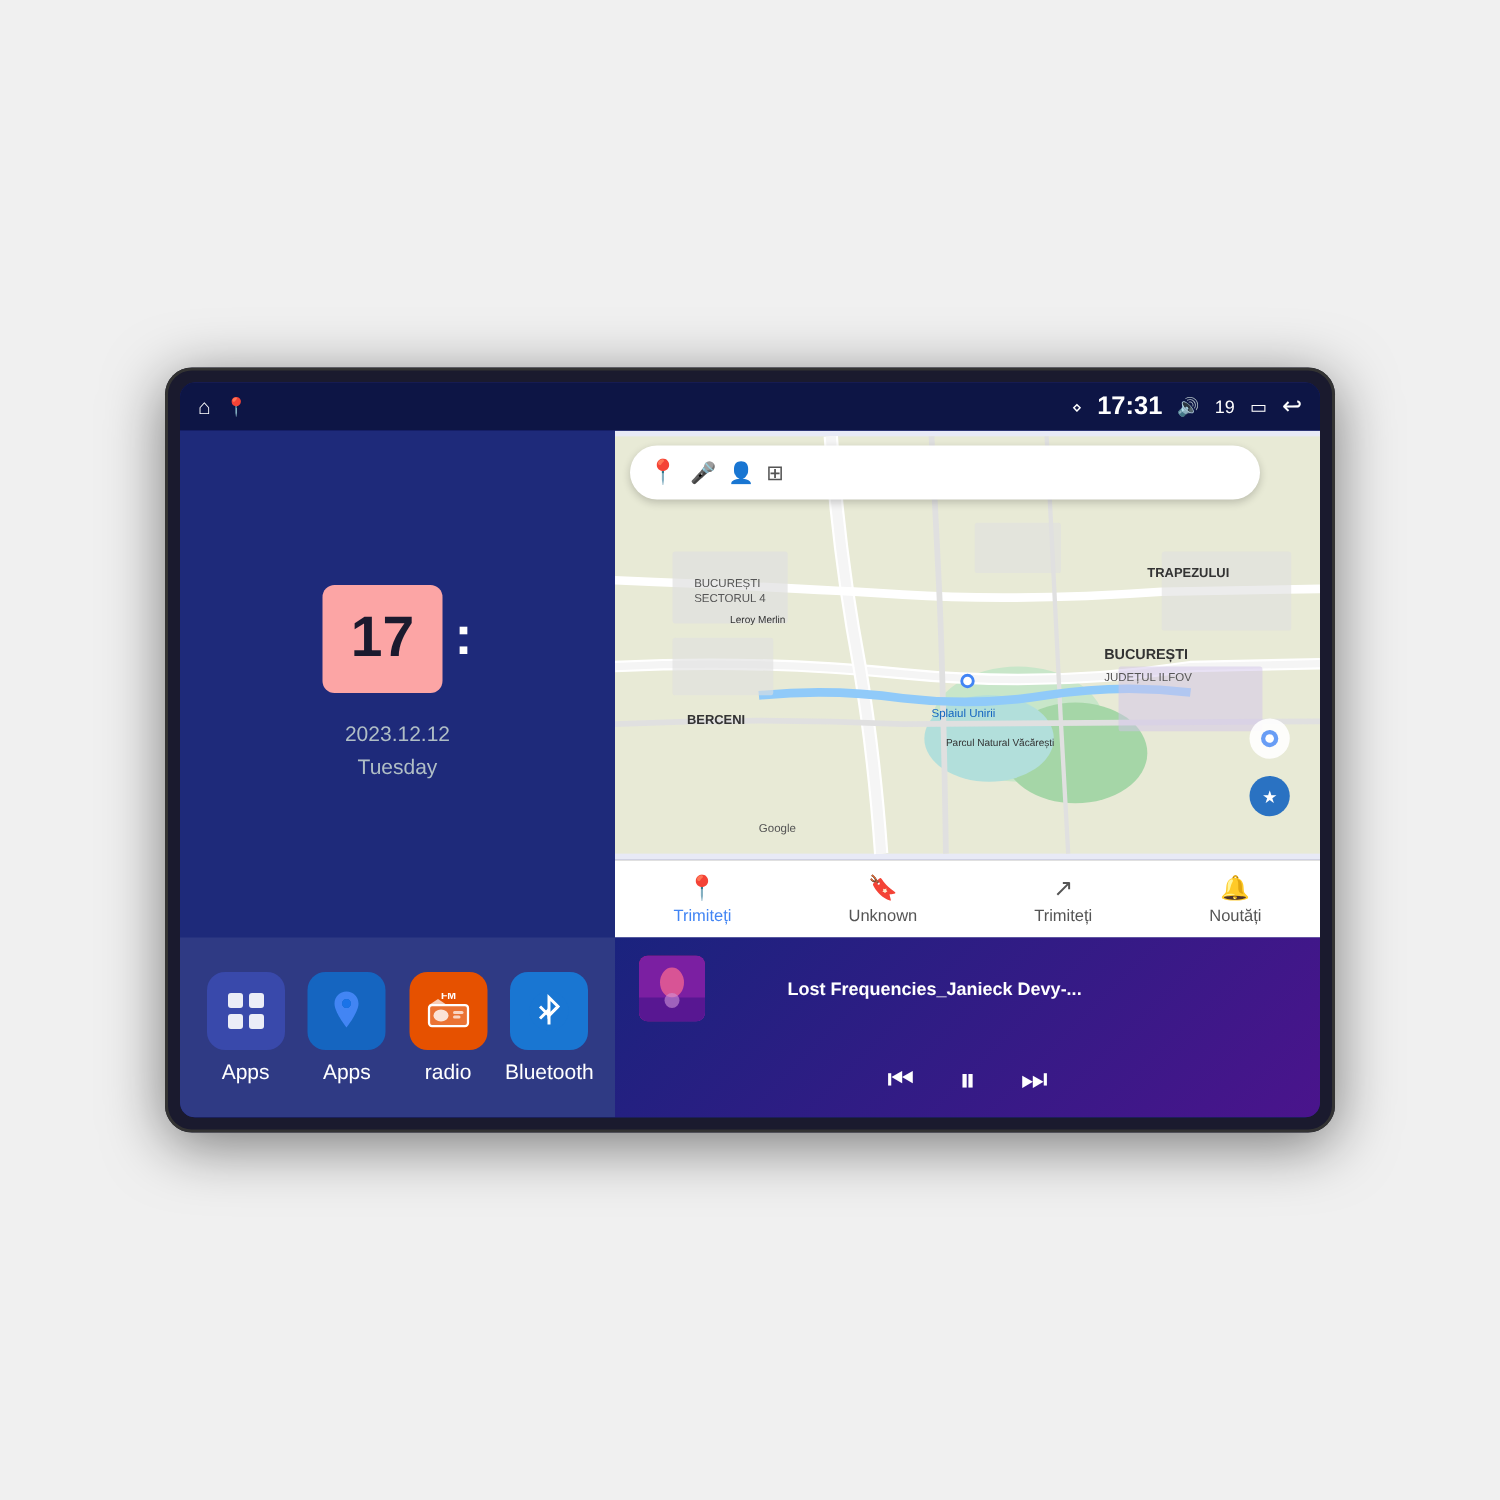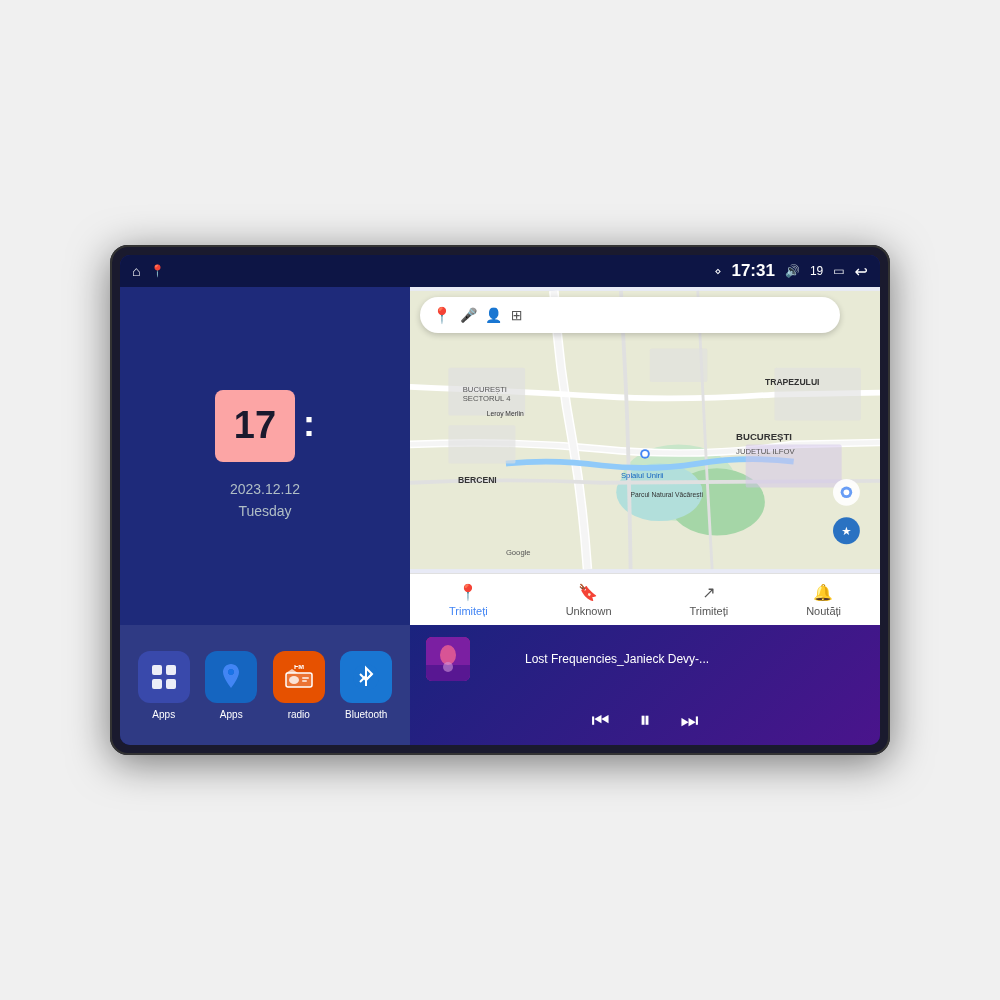--- a/index.html
+++ b/index.html
@@ -154,21 +154,21 @@
       height: 52px;
       border-radius: 12px;
       display: flex;
       align-items: center;
       justify-content: center;
       font-size: 24px;
     }
 
     .app-icon-label {
       color: white;
-      font-size: 10px;
+      font-size: 14px;
       text-align: center;
     }
 
     .icon-apps { background: #3949ab; }
     .icon-maps { background: #1565c0; }
     .icon-radio { background: #e65100; }
     .icon-bluetooth { background: #1976d2; }
     .icon-carlink { background: #1976d2; }
 
     
@@ -297,21 +297,21 @@
     }
 
     .music-text {
       flex: 1;
       overflow: hidden;
     }
 
     .music-title {
       color: white;
       font-size: 12px;
-      font-weight: normal;
+      font-weight: bold;
       white-space: nowrap;
       overflow: hidden;
       text-overflow: ellipsis;
       padding-left: 45px;
     }
 
     .music-artist {
       color: #b0bec5;
       font-size: 11px;
     }

